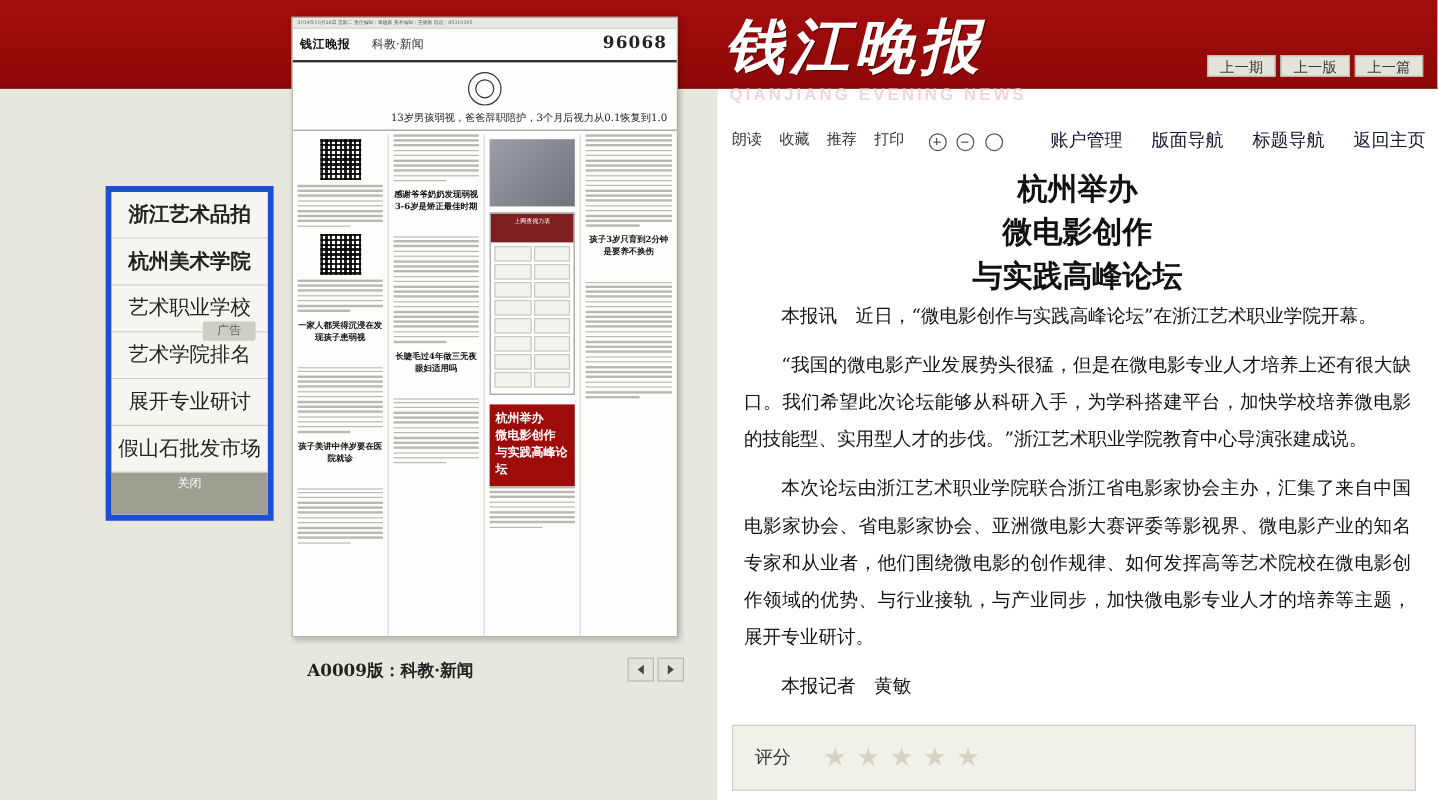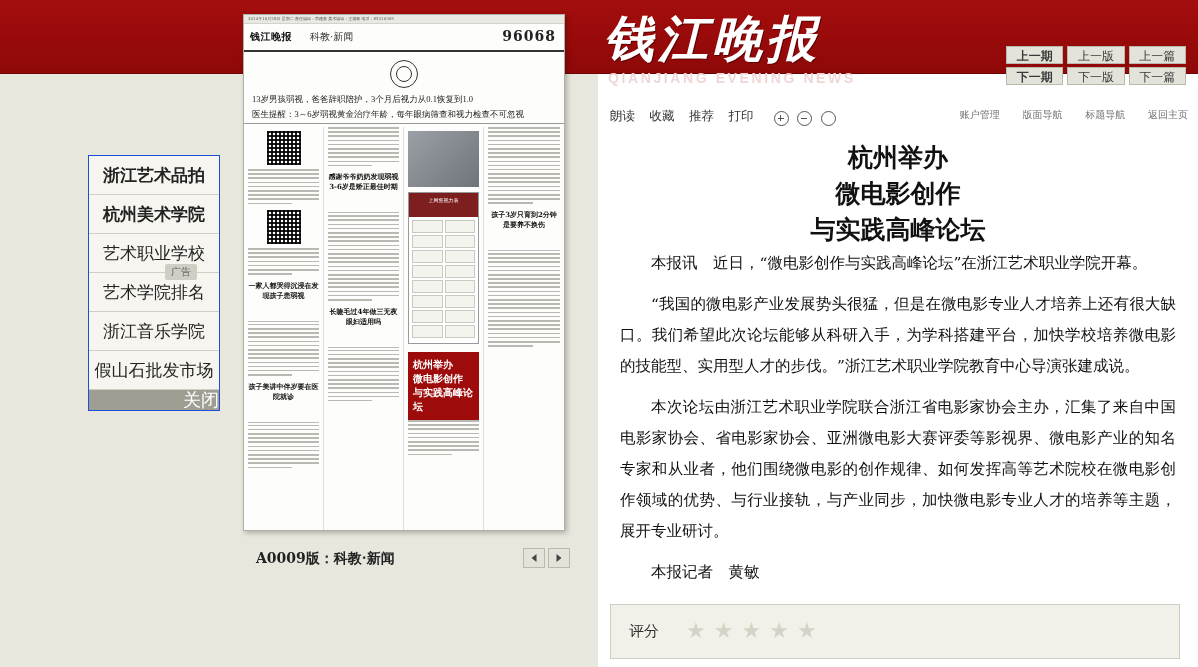--- a/index.html
+++ b/index.html
@@ -82,30 +82,30 @@
     line-height: 18px;
     margin-left: 4px;
     font-size: 12px;
     color: #3a3a3a;
     text-align: center;
     background: #e3e3da;
     border: 1px solid #b9b9ae;
     cursor: pointer;
     box-sizing: border-box;
   }
-  .navbtn:first-child { margin-left: 16px; font-weight: bold; }
+  .navbtn:first-child { margin-left: 16px; }
   .navbtn-row + .navbtn-row { margin-top: 3px; }
 
   
   .acctrow {
     position: absolute;
     left: 598px; top: 108px;
     width: 600px; height: 22px;
-    font-size: 10px;
-    color: #737373;
+    font-size: 15px;
+    color: #0f172a;
   }
   .acctrow .right {
     position: absolute;
     right: 10px; top: 0;
   }
   .acctrow .right span { margin-left: 20px; cursor: pointer; }
   .toolrow {
     position: absolute;
     left: 610px; top: 108px;
     font-size: 12.5px;
@@ -138,47 +138,47 @@
     background: #555;
   }
   .zicon.blank::before { display: none; }
 
   
   .sidebar {
     position: absolute;
     left: 88px; top: 155px;
     width: 130px;
     background: #f3f2ec;
-    border: 1px solid #1d4ed8;
+    border: 5px solid #1d4ed8;
   }
   .sidebar-item {
     height: 38px;
     line-height: 38px;
     text-align: center;
     font-size: 17px;
     font-family: "DejaVu Serif", serif;
     color: #222;
     border-bottom: 1px solid #cfcec3;
     background: #f6f5ef;
     cursor: pointer;
   }
   .sidebar-item.bold { font-weight: bold; }
   .sidebar-close {
-    height: 20px;
+    height: 35px;
     line-height: 20px;
-    text-align: right;
-    font-size: 18px;
+    text-align: center;
+    font-size: 10px;
     color: #ffffff;
     background: #9e9e93;
     cursor: pointer;
   }
   .sidebar-badge {
     position: absolute;
     left: 76px; top: 108px;
-    width: 32px; height: 16px;
+    width: 44px; height: 16px;
     background: #cfcec4;
     color: #666;
     font-size: 10px;
     line-height: 16px;
     text-align: center;
     border-radius: 2px;
   }
 
   
   .paper-wrap {
@@ -228,25 +228,24 @@
   .paper-lead .h1 {
     font-size: 19px;
     font-weight: bold;
     text-align: center;
     letter-spacing: 0.5px;
     color: #111;
     line-height: 24px;
   }
   .paper-lead .sub {
     font-size: 8.5px;
-    text-align: left;
+    text-align: right;
     color: #222;
     margin-top: 3px;
     line-height: 12px;
-    font-family: Liberation Serif, serif;
   }
   .paper-body {
     display: flex;
     height: 440px;
     padding-top: 3px;
   }
   .col {
     width: 25%;
     padding: 0 4px;
     box-sizing: border-box;
@@ -430,25 +429,20 @@
   <div class="masthead-cn">钱江晚报</div>
   <div class="masthead-en">QIANJIANG EVENING NEWS</div>
 </div>
 
 <div class="navbtns">
   <div class="navbtn-row">
     <div class="navbtn">上一期</div>
     <div class="navbtn">上一版</div>
     <div class="navbtn">上一篇</div>
   </div>
-  <div class="navbtn-row">
-    <div class="navbtn">下一期</div>
-    <div class="navbtn">下一版</div>
-    <div class="navbtn">下一篇</div>
-  </div>
 </div>
 
 <div class="toolrow">
   <span class="tool">朗读</span>
   <span class="tool">收藏</span>
   <span class="tool">推荐</span>
   <span class="tool">打印</span>
   <span class="zoomicons">
     <span class="zicon plus"></span>
     <span class="zicon"></span>
@@ -463,37 +457,36 @@
     <span>标题导航</span>
     <span>返回主页</span>
   </div>
 </div>
 
 <div class="sidebar">
   <div class="sidebar-item bold">浙江艺术品拍</div>
   <div class="sidebar-item bold">杭州美术学院</div>
   <div class="sidebar-item">艺术职业学校</div>
   <div class="sidebar-item">艺术学院排名</div>
-  <div class="sidebar-item">浙江音乐学院</div>
+  <div class="sidebar-item">展开专业研讨</div>
   <div class="sidebar-item">假山石批发市场</div>
   <div class="sidebar-close">关闭</div>
   <div class="sidebar-badge">广告</div>
 </div>
 
 <div class="paper-wrap">
   <div class="paper-topline">2014年10月28日  星期二  责任编辑：章建森  美术编辑：王德新  电话：85310305</div>
   <div class="paper-head">
     <span class="ttl">钱江晚报</span>
     <span class="sect">科教·新闻</span>
     <span class="num">96068</span>
   </div>
   <div class="paper-lead">
     <div class="vstamp"></div>
     <div class="sub">13岁男孩弱视，爸爸辞职陪护，3个月后视力从0.1恢复到1.0</div>
-    <div class="sub">医生提醒：3～6岁弱视黄金治疗年龄，每年眼病筛查和视力检查不可忽视</div>
   </div>
 
   <div class="paper-body">
 
     <div class="col">
       <div class="qr"></div>
       <div class="lines">
         <i></i>
           <i></i>
           <i></i>

